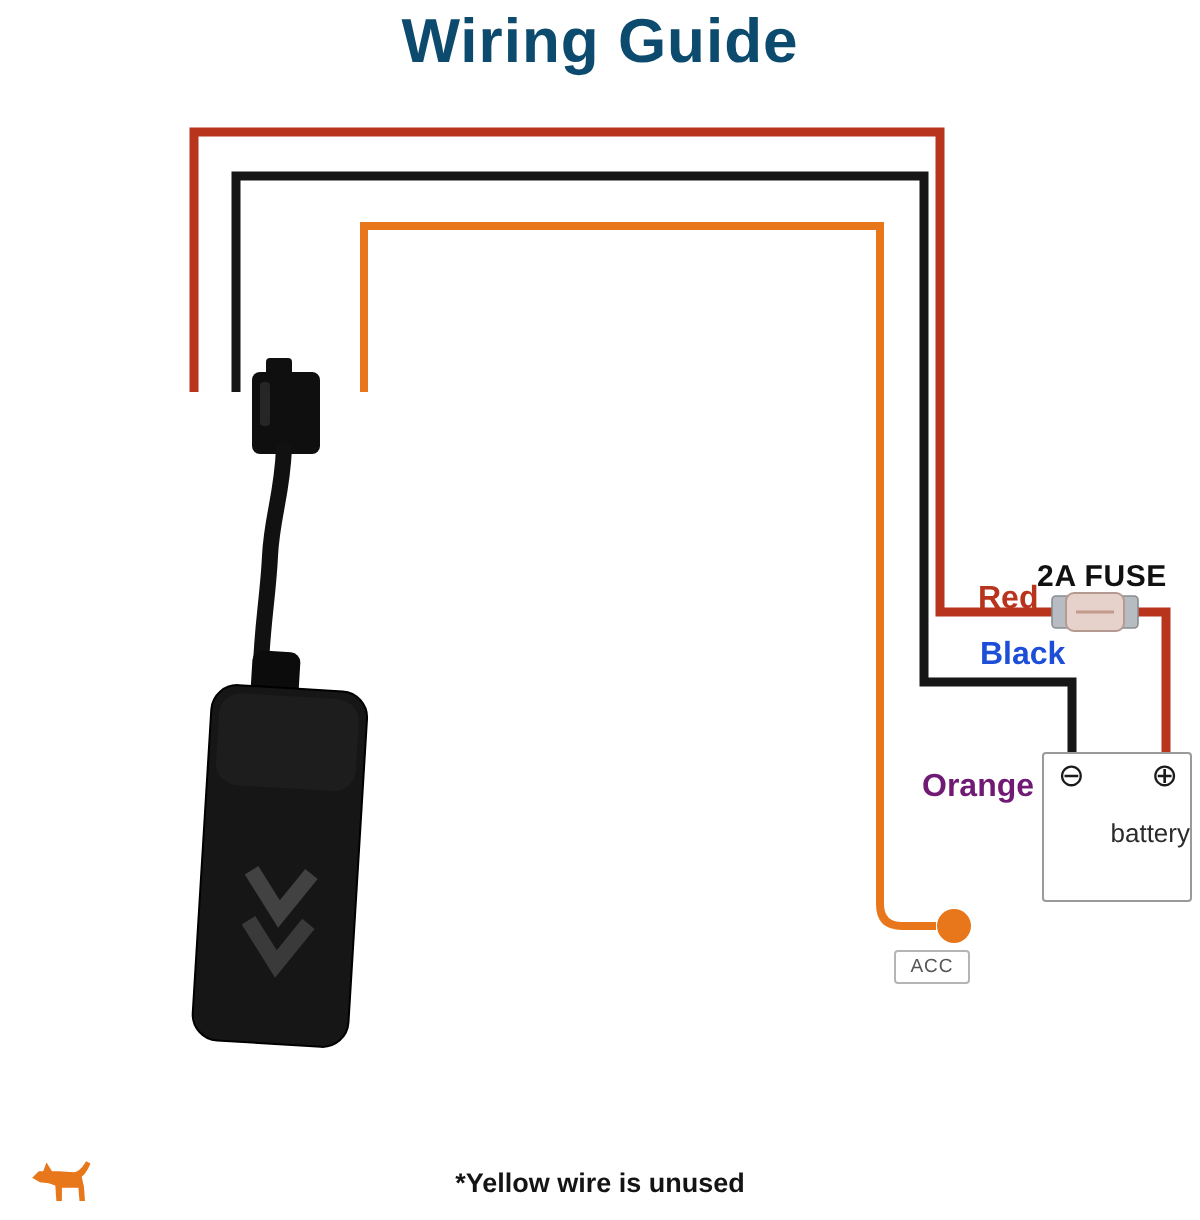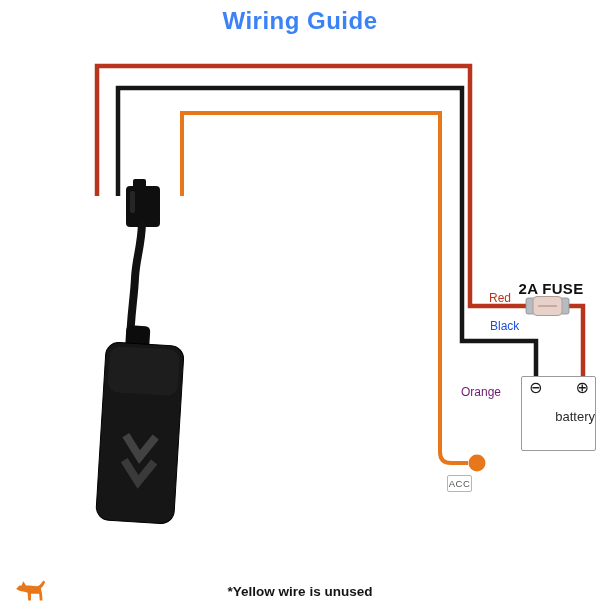--- a/index.html
+++ b/index.html
@@ -2,46 +2,46 @@
 <html><head>
 <meta charset="utf-8">
 <style>
   html,body{margin:0;padding:0;background:#fff;}
   #canvas{
     position:relative;width:600px;height:610px;background:#ffffff;
     font-family:"Liberation Sans",sans-serif;overflow:hidden;
   }
   .title{
     position:absolute;top:0;left:0;right:0;text-align:center;
-    font-size:24px;font-weight:bold;color:#3b82f6;letter-spacing:.5px;
+    font-size:31px;font-weight:bold;color:#0c4a6e;letter-spacing:.5px;
     line-height:42px;
   }
   svg{position:absolute;left:0;top:0;}
-  .lbl{position:absolute;font-size:12px;color:#111;white-space:nowrap;}
+  .lbl{position:absolute;font-size:16px;color:#111;white-space:nowrap;font-weight:bold;}
   .lbl-fuse{left:516px;top:280px;width:70px;text-align:center;font-size:15px;font-weight:bold;letter-spacing:.3px;color:#111;}
   .lbl-red{left:489px;top:291px;color:#b8341c;}
   .lbl-black{left:490px;top:319px;color:#1d4ed8;}
   .lbl-orange{left:461px;top:385px;color:#701a75;}
   .battery-box{
     position:absolute;left:521px;top:376px;width:75px;height:75px;
     border:1.5px solid #9a9a9a;border-radius:2px;background:#fff;
     box-sizing:border-box;
   }
   .terminal{
     position:absolute;top:3px;font-family:"DejaVu Sans",sans-serif;
     font-size:16px;color:#1a1a1a;line-height:16px;
   }
   .terminal.minus{left:7px;}
   .terminal.plus{right:6px;}
   .battery-label{
     position:absolute;left:0;right:0;top:32px;text-align:right;
     font-size:13px;color:#2b2b2b;
   }
   .acc-box{
-    position:absolute;left:447px;top:475px;width:25px;height:17px;
+    position:absolute;left:447px;top:475px;width:38px;height:17px;
     border:1px solid #b5b5b5;border-radius:2px;background:#fff;
     box-sizing:border-box;display:flex;align-items:center;justify-content:center;
     font-size:9.5px;letter-spacing:.5px;color:#555;
   }
   .footnote{
     position:absolute;left:0;right:0;top:584px;text-align:center;
     font-size:13.5px;font-weight:bold;color:#141414;
   }
 </style>
 </head>

